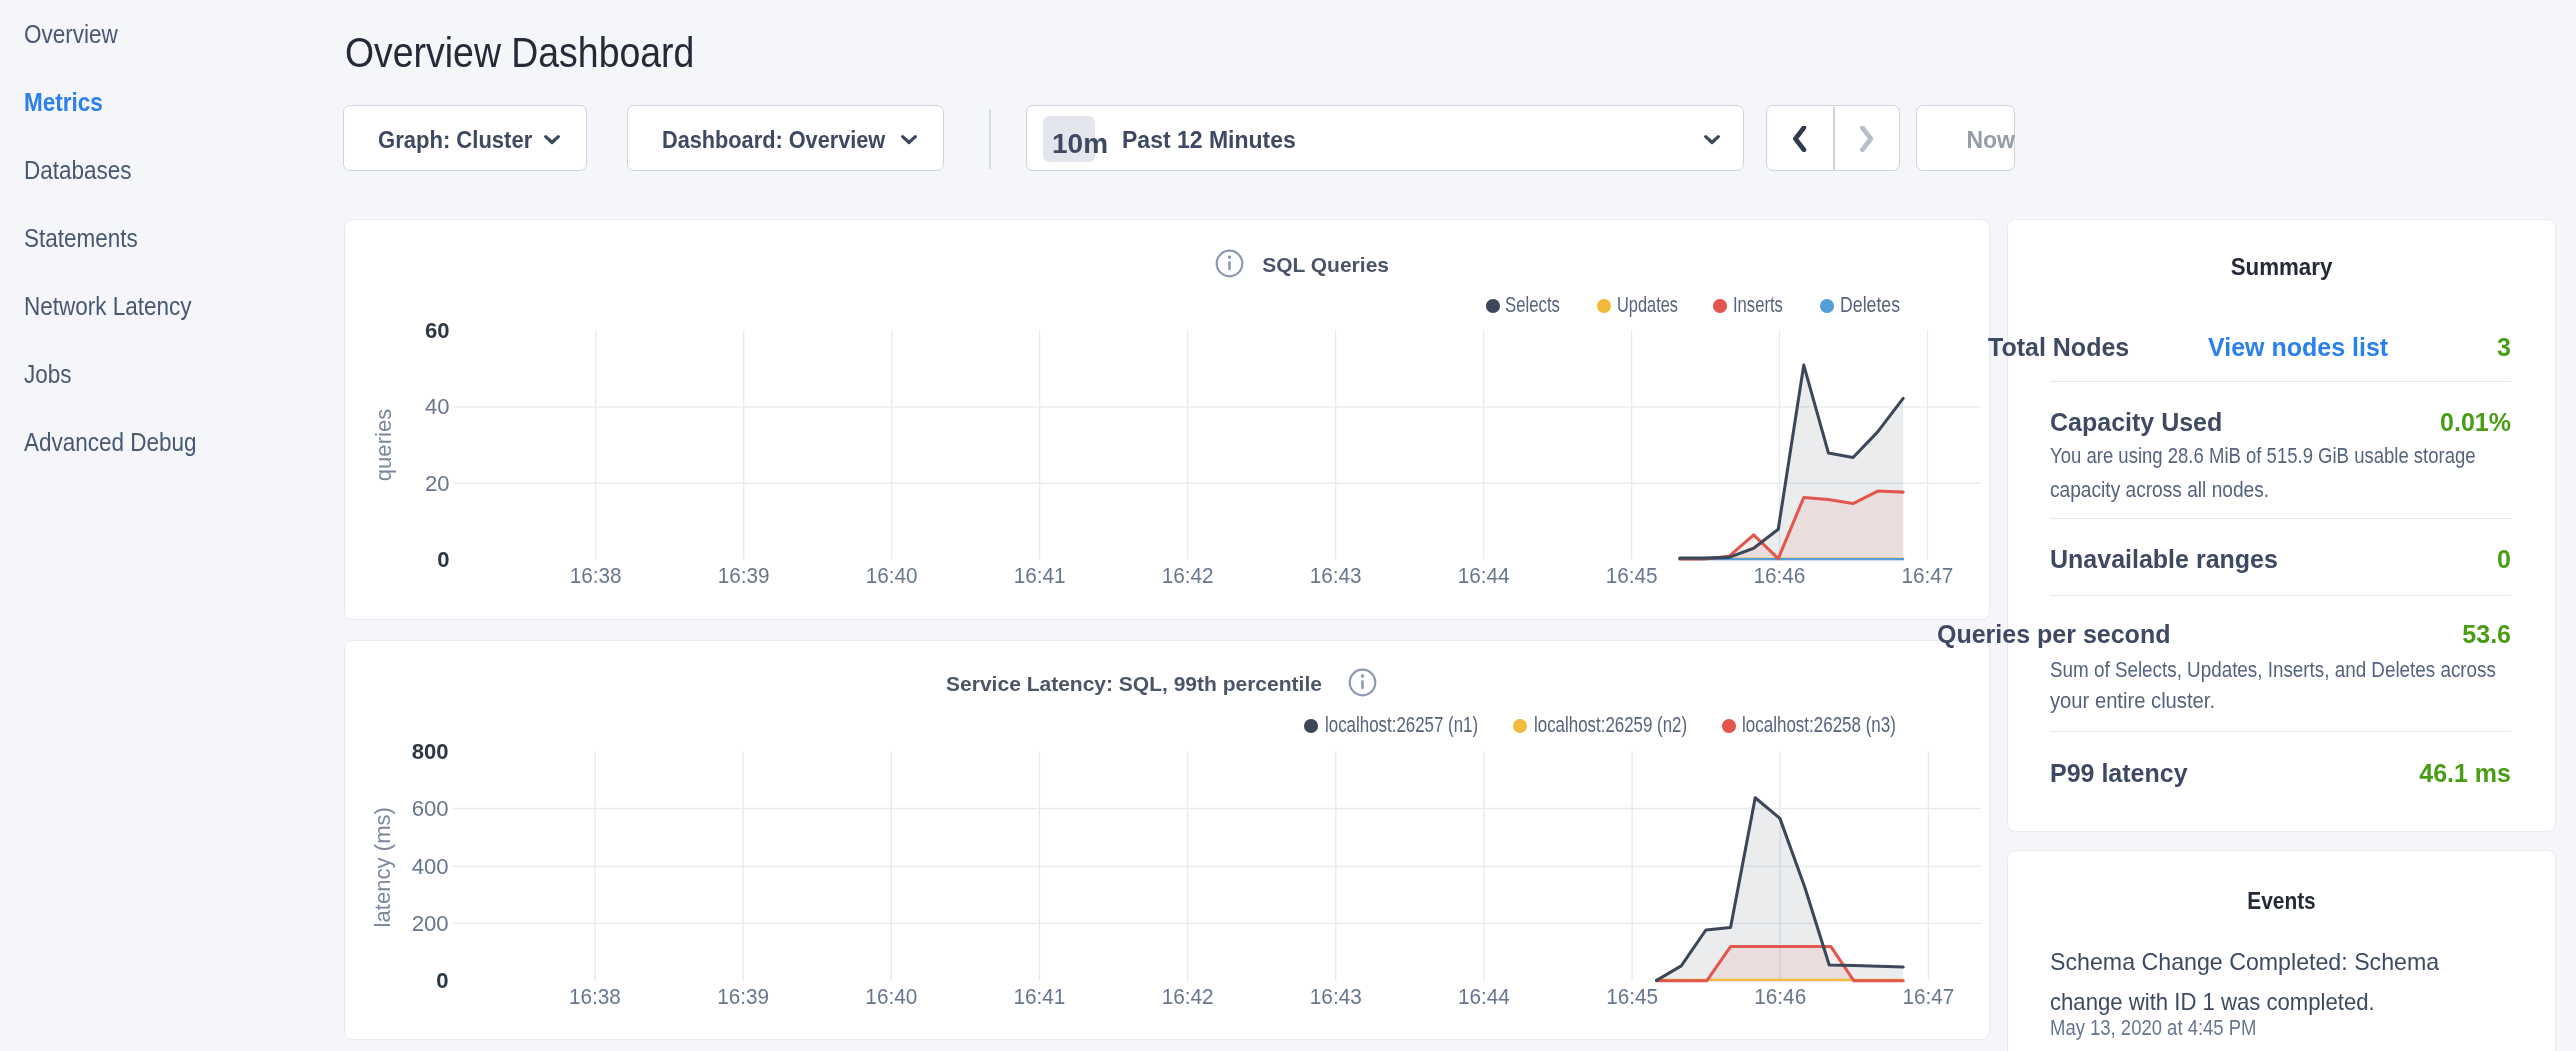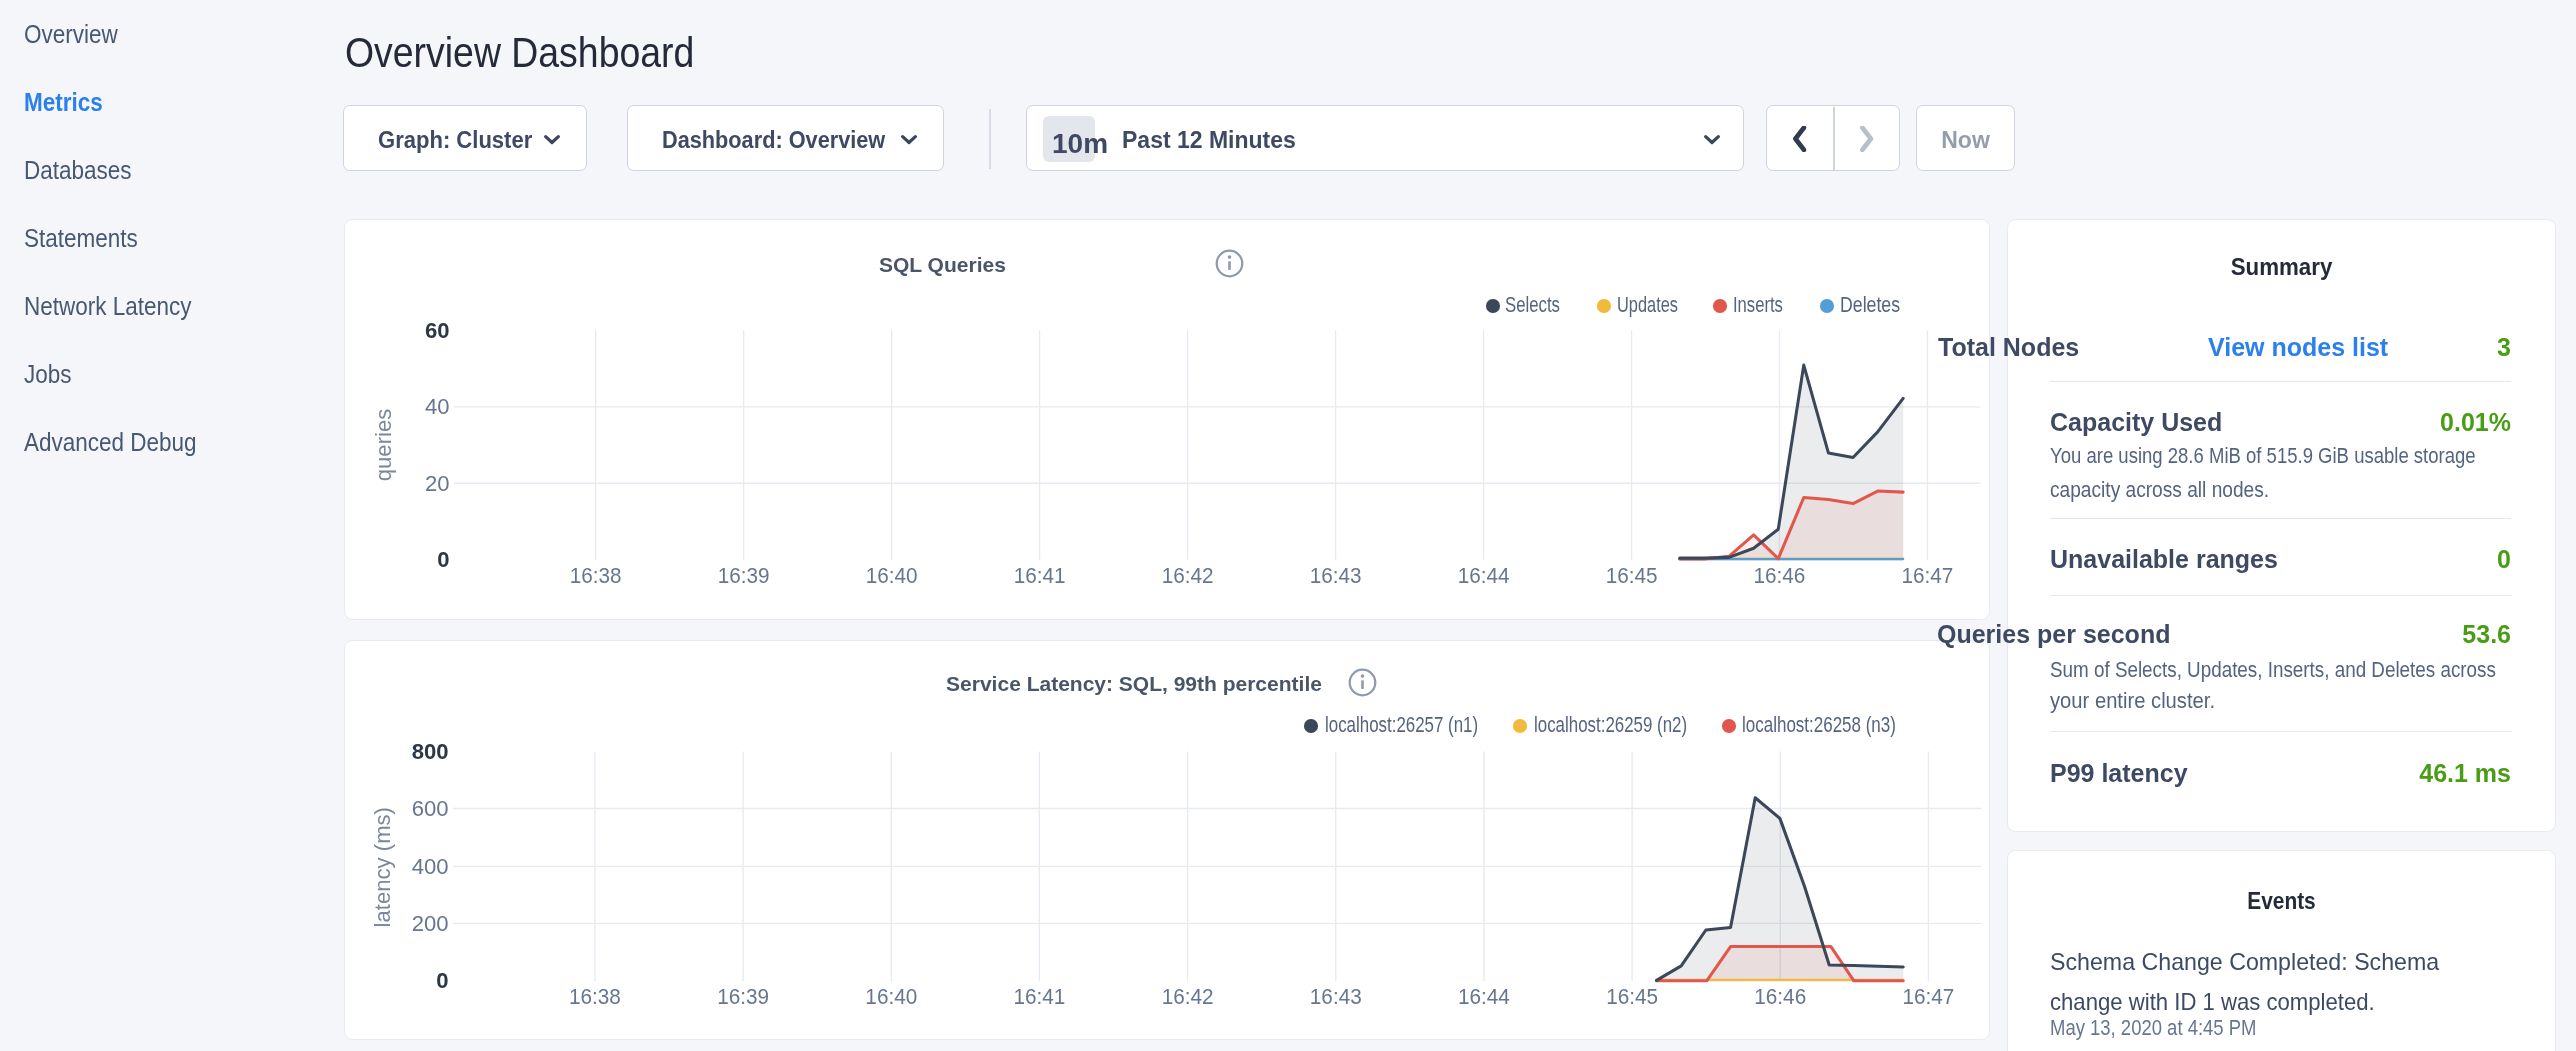--- a/index.html
+++ b/index.html
@@ -46,21 +46,21 @@
   </svg>
 <div class="ctlbox" style="left:1766px;width:134px"></div>
 <div class="abs" style="left:1833px;top:107px;width:1.7px;height:63px;background:#cdd3df"></div>
 <svg style="position:absolute;left:1792px;top:126px" width="15.3" height="25.5" viewBox="0 0 18 30">
     <polyline points="14,2 4,15 14,28" fill="none" stroke="#2f3b4e" stroke-width="5.5" stroke-linecap="round" stroke-linejoin="round"></polyline>
   </svg>
 <svg style="position:absolute;left:1859px;top:126px" width="15.3" height="25.5" viewBox="0 0 18 30">
     <polyline points="4,2 14,15 4,28" fill="none" stroke="#b9bfca" stroke-width="5.5" stroke-linecap="round" stroke-linejoin="round"></polyline>
   </svg>
 <div class="ctlbox" style="left:1916px;width:99px"></div>
-<div class="ctltxt" style="left:1916px;top:127px;width:99px;text-align:center;color:#959dab">Now</div>
+<div class="ctltxt" style="left:1916px;top:127px;width:99px;text-align:right;color:#959dab">Now</div>
 
 <div class="card" style="left:344px;top:219px;width:1646px;height:401px"></div>
 <div class="card" style="left:344px;top:640px;width:1646px;height:400px"></div>
 <svg style="position:absolute;left:344px;top:219px" width="1646" height="401" viewBox="0 0 1935 472">
 <line x1="295.0" y1="131" x2="295.0" y2="401.0" stroke="#e7eaf0" stroke-width="1.6"></line>
 <line x1="469.2" y1="131" x2="469.2" y2="401.0" stroke="#e7eaf0" stroke-width="1.6"></line>
 <line x1="643.4" y1="131" x2="643.4" y2="401.0" stroke="#e7eaf0" stroke-width="1.6"></line>
 <line x1="817.5" y1="131" x2="817.5" y2="401.0" stroke="#e7eaf0" stroke-width="1.6"></line>
 <line x1="991.7" y1="131" x2="991.7" y2="401.0" stroke="#e7eaf0" stroke-width="1.6"></line>
 <line x1="1165.9" y1="131" x2="1165.9" y2="401.0" stroke="#e7eaf0" stroke-width="1.6"></line>
@@ -122,21 +122,21 @@
 <text x="817.5" y="428" text-anchor="middle" font-size="26" fill="#67768f" textLength="61" lengthAdjust="spacingAndGlyphs">16:41</text>
 <text x="991.7" y="428" text-anchor="middle" font-size="26" fill="#67768f" textLength="61" lengthAdjust="spacingAndGlyphs">16:42</text>
 <text x="1165.9" y="428" text-anchor="middle" font-size="26" fill="#67768f" textLength="61" lengthAdjust="spacingAndGlyphs">16:43</text>
 <text x="1340.1" y="428" text-anchor="middle" font-size="26" fill="#67768f" textLength="61" lengthAdjust="spacingAndGlyphs">16:44</text>
 <text x="1514.3" y="428" text-anchor="middle" font-size="26" fill="#67768f" textLength="61" lengthAdjust="spacingAndGlyphs">16:45</text>
 <text x="1688.4" y="428" text-anchor="middle" font-size="26" fill="#67768f" textLength="61" lengthAdjust="spacingAndGlyphs">16:46</text>
 <text x="1862.6" y="428" text-anchor="middle" font-size="26" fill="#67768f" textLength="61" lengthAdjust="spacingAndGlyphs">16:47</text>
 <text x="54" y="267" transform="rotate(-90 54 267)" text-anchor="middle" font-size="26" fill="#7b879c">latency (ms)</text>
 </svg>
 
-<div class="abs" style="left:879px;top:253px;width:510px;text-align:left;font-size:21px;font-weight:700;color:#4a5568">SQL Queries</div>
+<div class="abs" style="left:879px;top:253px;width:510px;text-align:right;font-size:21px;font-weight:700;color:#4a5568">SQL Queries</div>
 <svg style="position:absolute;left:1215px;top:249px" width="29" height="29" viewBox="0 0 34 34">
     <circle cx="17" cy="17" r="15" fill="none" stroke="#8d99af" stroke-width="2.6"></circle>
     <line x1="17" y1="14.5" x2="17" y2="24.5" stroke="#8d99af" stroke-width="3"></line>
     <circle cx="17" cy="9.5" r="2.1" fill="#8d99af"></circle>
   </svg>
 <div class="abs" style="left:879px;top:672px;width:510px;text-align:center;font-size:21px;font-weight:700;color:#4a5568">Service Latency: SQL, 99th percentile</div>
 <svg style="position:absolute;left:1348px;top:668px" width="29" height="29" viewBox="0 0 34 34">
     <circle cx="17" cy="17" r="15" fill="none" stroke="#8d99af" stroke-width="2.6"></circle>
     <line x1="17" y1="14.5" x2="17" y2="24.5" stroke="#8d99af" stroke-width="3"></line>
     <circle cx="17" cy="9.5" r="2.1" fill="#8d99af"></circle>
@@ -151,21 +151,21 @@
 <div class="lg" style="left:1840px;top:292px;transform:scaleX(0.805);transform-origin:0 50%">Deletes</div>
 <div style="position:absolute;left:1304px;top:719px;width:13.6px;height:13.6px;border-radius:50%;background:#3c475a"></div>
 <div class="lg" style="left:1325px;top:712px;transform:scaleX(0.768);transform-origin:0 50%">localhost:26257 (n1)</div>
 <div style="position:absolute;left:1513px;top:719px;width:13.6px;height:13.6px;border-radius:50%;background:#f1ba3d"></div>
 <div class="lg" style="left:1534px;top:712px;transform:scaleX(0.768);transform-origin:0 50%">localhost:26259 (n2)</div>
 <div style="position:absolute;left:1722px;top:719px;width:13.6px;height:13.6px;border-radius:50%;background:#e2574d"></div>
 <div class="lg" style="left:1742px;top:712px;transform:scaleX(0.772);transform-origin:0 50%">localhost:26258 (n3)</div>
 
 <div class="card" style="left:2007px;top:219px;width:549px;height:613px"></div>
 <div class="abs" style="left:2050px;top:253px;width:463px;text-align:center;font-size:24px;font-weight:700;color:#242a38;transform:scaleX(0.93)">Summary</div>
-<div class="srow" style="left:1938px;top:333px">Total Nodes</div>
+<div class="srow" style="left:1988px;top:333px">Total Nodes</div>
 <div class="abs" style="left:2208px;top:333px;font-size:25px;font-weight:700;color:#2b80ee">View nodes list</div>
 <div class="sval" style="left:2341px;top:333px">3</div>
 <div class="sdiv" style="top:381px"></div>
 <div class="srow" style="left:2050px;top:408px">Capacity Used</div>
 <div class="sval" style="left:2341px;top:408px">0.01%</div>
 <div class="spara" style="left:2050px;top:443px;transform:scaleX(0.842)">You are using 28.6 MiB of 515.9 GiB usable storage</div>
 <div class="spara" style="left:2050px;top:477px;transform:scaleX(0.870)">capacity across all nodes.</div>
 <div class="sdiv" style="top:518px"></div>
 <div class="srow" style="left:2050px;top:545px">Unavailable ranges</div>
 <div class="sval" style="left:2341px;top:545px">0</div>

